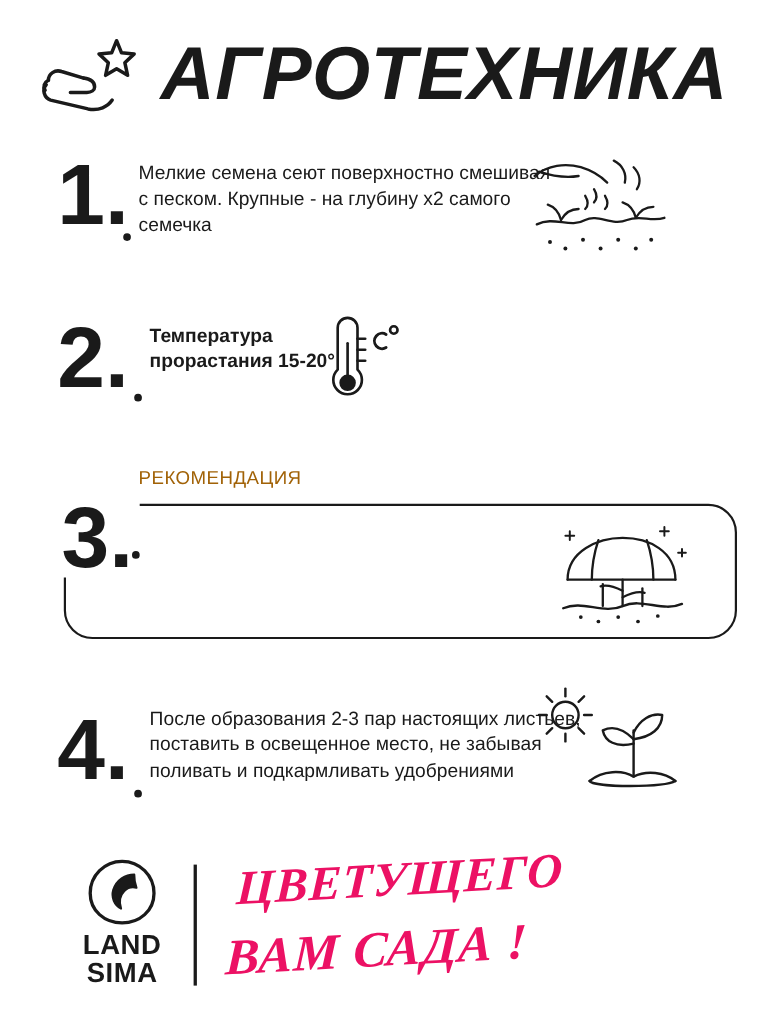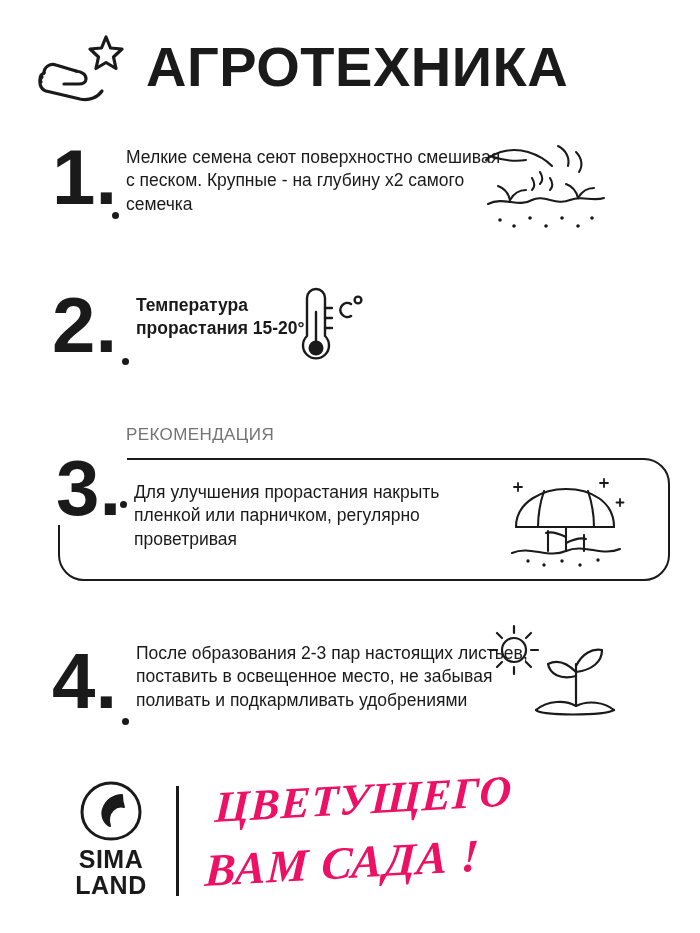--- a/index.html
+++ b/index.html
@@ -29,26 +29,27 @@
     justify-content: flex-start;
     padding-left: 36px;
   }
   .header-icon {
     width: 96px;
     height: 76px;
     flex: none;
     margin-right: 14px;
   }
   .header-title {
-    font-size: 56px;
+    font-size: 68px;
     font-weight: bold;
     letter-spacing: 0.5px;
     line-height: 1;
     font-family: "Liberation Sans", sans-serif;
     white-space: nowrap;
+    font-style: italic;
   }
 
   
   .step {
     position: absolute;
   }
   .step-num {
     position: absolute;
     font-size: 78px;
     font-weight: bold;
@@ -83,21 +84,21 @@
   #step2 .step-text { left: 136px; top: 14px; width: 180px; font-weight: bold; }
   #step2 .art { position: absolute; left: 285px; top: 2px; width: 80px; height: 90px; }
 
   
   #step3 { left: 0; top: 425px; width: 700px; height: 170px; }
   #step3 .rec-label {
     position: absolute;
     left: 126px; top: 0px;
     font-size: 17px;
     letter-spacing: 0.4px;
-    color: #737373;
+    color: #a16207;
     font-family: "Liberation Sans", sans-serif;
   }
   #step3 .box {
     position: absolute;
     left: 58px; top: 33px;
     width: 612px; height: 123px;
     border: 2.5px solid #1a1a1a;
     border-radius: 26px;
   }
   #step3 .step-num { left: 52px; top: 28px; z-index: 3; background: #fff; padding: 4px 6px 6px 4px; }
@@ -230,21 +231,20 @@
         <circle cx="73" cy="18" r="3.4"></circle>
       </svg>
     </div>
   </div>
 
   <div class="step" id="step3">
     <div class="rec-label">РЕКОМЕНДАЦИЯ</div>
     <div class="box"></div>
     <div class="step-num">3.</div>
     <div class="bullet"></div>
-    <div class="step-text">Для улучшения прорастания накрыть пленкой или парничком, регулярно проветривая</div>
     <div class="art">
       <svg viewBox="0 0 130 95" width="130" height="95" fill="none" stroke="#1a1a1a" stroke-width="2.1" stroke-linecap="round" stroke-linejoin="round">
         <path d="M16 52 C16 26 44 14 66 14 C90 14 114 26 114 52"></path>
         <path d="M16 52 L114 52"></path>
         <path d="M44 16 C40 28 38 40 38 52"></path>
         <path d="M88 16 C92 28 94 40 94 52"></path>
         <path d="M66 52 L66 76"></path>
         <path d="M66 62 C58 58 52 56 46 58"></path>
         <path d="M66 68 C74 64 80 62 86 64"></path>
         <path d="M48 56 L48 76"></path>
@@ -288,22 +288,22 @@
 
   <div class="footer">
     <div class="brand">
       <div class="brand-mark">
         <svg viewBox="0 0 66 62" width="66" height="62" fill="none" stroke="#1a1a1a" stroke-width="3" stroke-linecap="round" stroke-linejoin="round">
           <path d="M33 3 C17 3 4 16 4 32 C4 48 17 59 33 59 C49 59 62 48 62 32 C62 16 49 3 33 3 Z"></path>
           <path d="M44 15 C36 15 28 20 25 29 C23 36 26 43 32 46 C30 40 31 34 35 30 C38 27 42 26 46 27 C44 22 44 18 44 15 Z" fill="#1a1a1a" stroke="#1a1a1a" stroke-width="2"></path>
         </svg>
       </div>
       <div class="brand-name">
+        <div>LAND</div>
         <div>SIMA</div>
-        <div>LAND</div>
       </div>
     </div>
     <div class="divider"></div>
     <div class="slogan">
       <div class="slogan-line slogan-1">ЦВЕТУЩЕГО</div>
       <div class="slogan-line slogan-2">ВАМ САДА !</div>
     </div>
   </div>
 
 </div>

